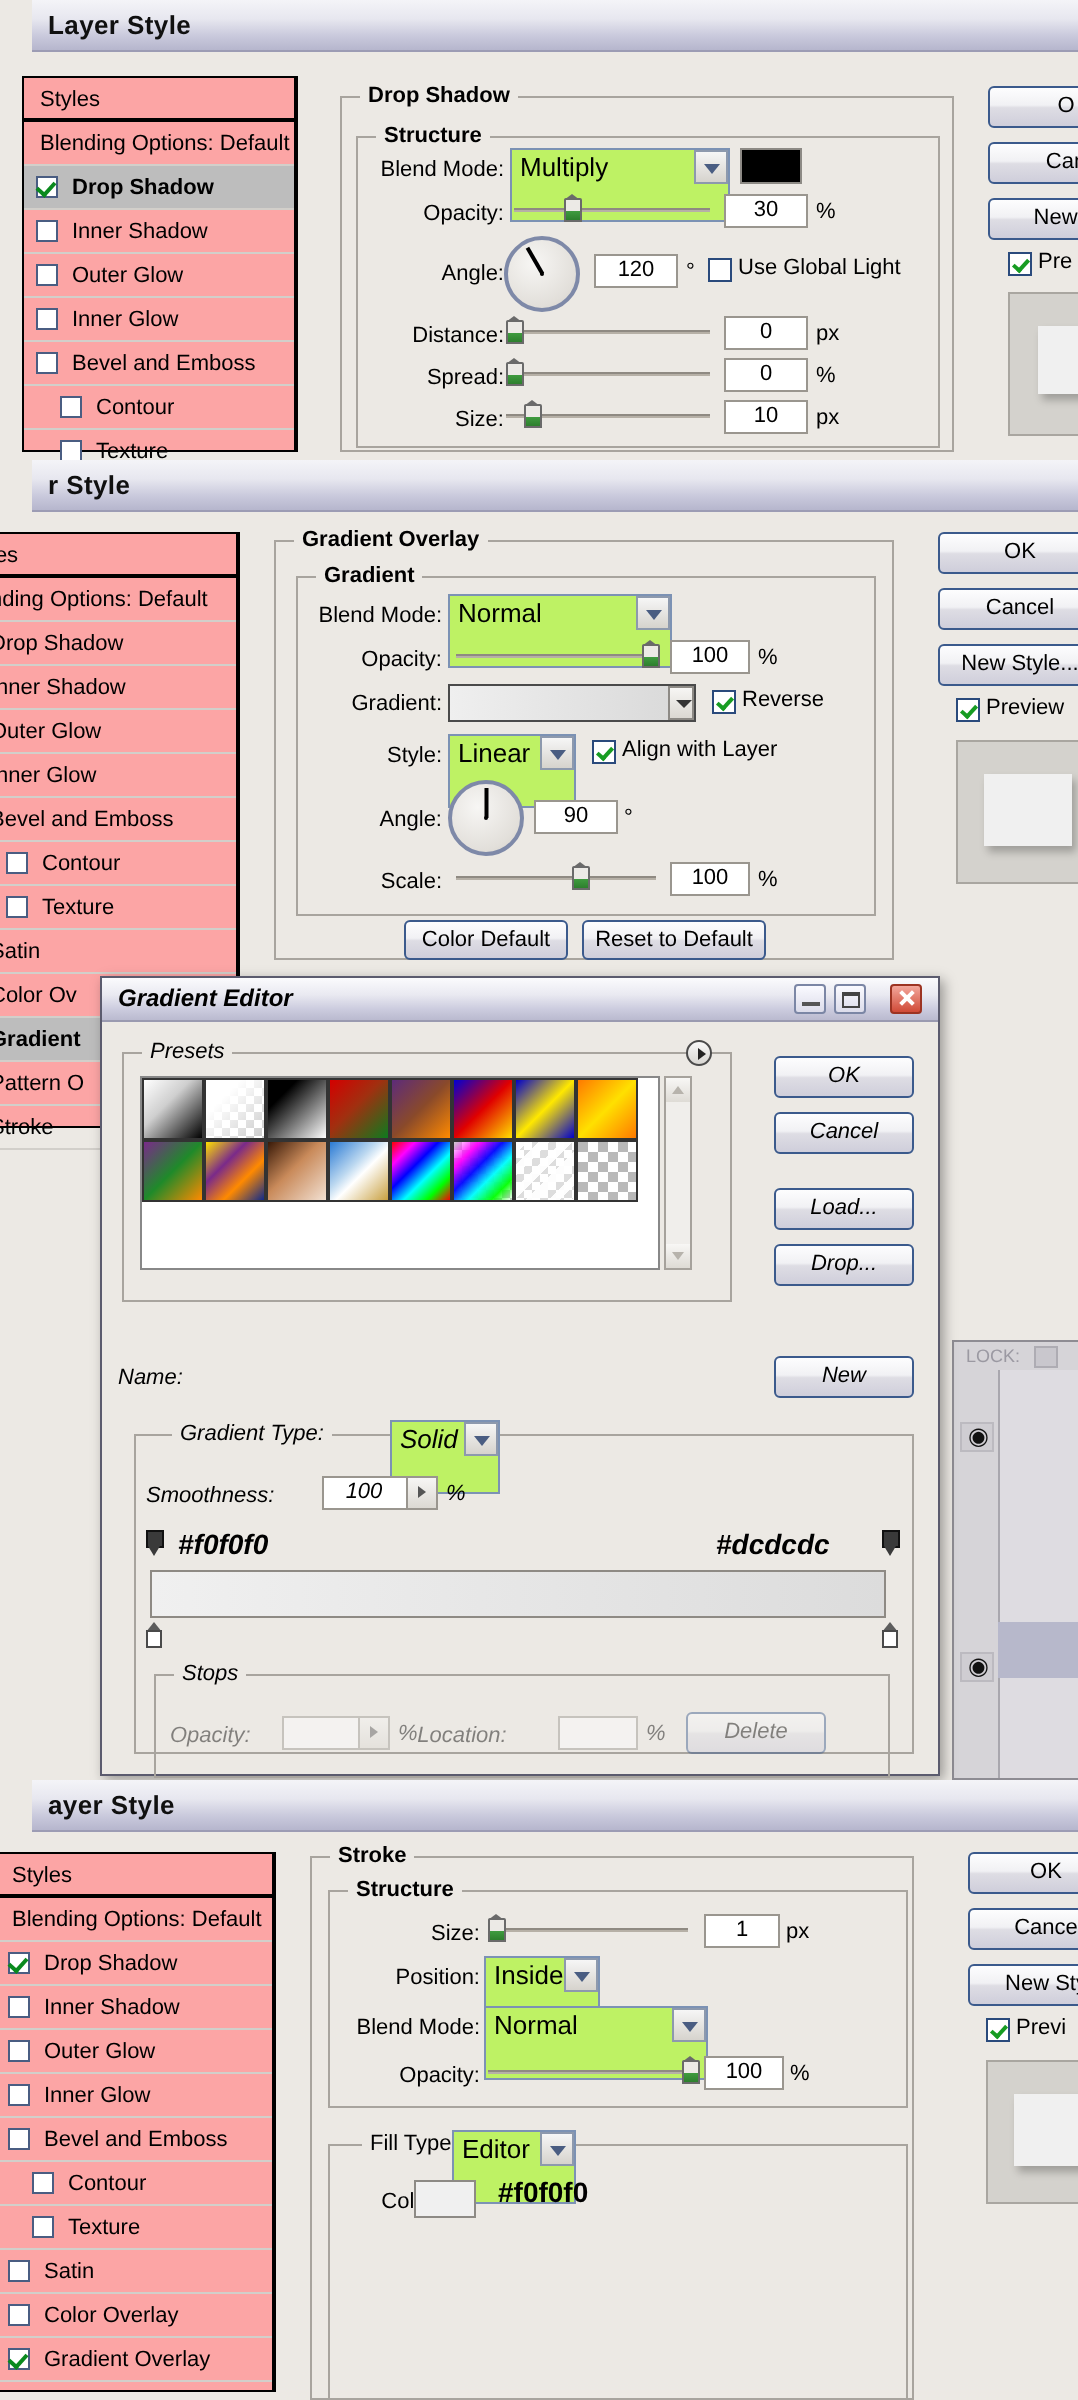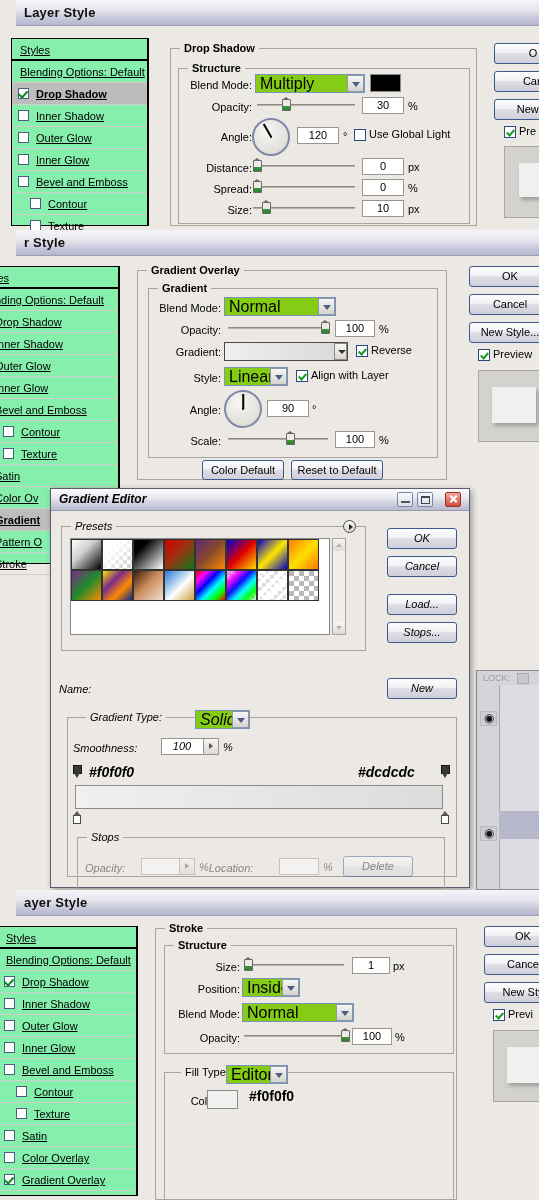--- a/index.html
+++ b/index.html
@@ -19,22 +19,22 @@
     border-bottom:1px solid #9c9cb4;
   }
   .titlebar .ttl {
     position:absolute; left:8px; top:5px;
     font-size:13px; font-weight:bold; color:#101010;
     letter-spacing:.2px;
   }
 
   
   .styles-list {
-    position:absolute; background:#86efac;
-    border:1px solid #000; border-right-width:2px;text-decoration:underline;
+    position:absolute; background:#fca5a5;
+    border:1px solid #000; border-right-width:2px;
   }
   .sl-row {
     height:22px; line-height:22px; position:relative;
     border-bottom:1px solid #d2cfca;
     padding-left:8px; font-size:11px; white-space:nowrap;
   }
   .sl-row.head { border-bottom:2px solid #000; }
   .sl-row.sel { background:#bdbdbd; font-weight:bold; }
   .sl-row.indent { padding-left:20px; }
   .sl-row .cb {
@@ -58,22 +58,22 @@
   .group.thin > .glegend { font-weight:normal; }
 
   
   .lab { position:absolute; font-size:11px; text-align:right; }
   .txtin {
     position:absolute; background:#fff; border:1px solid #9a968f;
     font-size:11px; text-align:center; line-height:15px; height:17px;
   }
   .txtin.l { text-align:left; padding-left:4px; }
   .combo {
-    position:absolute; background:#84cc16; border:1px solid #7c92b4;
-    font-size:16px; height:19px; line-height:18px; padding-left:4px;
+    position:absolute; background:#bef264; border:1px solid #7c92b4;
+    font-size:13px; height:37px; line-height:18px; padding-left:4px;
   }
   .combo .arrow {
     position:absolute; right:0; top:0; width:17px; height:17px;
     background:linear-gradient(to bottom,#f6f6f6,#d6d3cd);
     border:1px solid #8d99ad;
   }
   .combo .arrow:after {
     content:""; position:absolute; left:4px; top:6px;
     border-left:4px solid transparent; border-right:4px solid transparent;
     border-top:5px solid #4a5d82;
@@ -435,21 +435,21 @@
   </div>
 
   <div class="scrollbar" style="left:281px;top:49px;height:97px;">
     <div class="ar up"></div>
     <div class="ar dn"></div>
   </div>
 
   <div class="btn" style="left:336px;top:39px;width:70px;">OK</div>
   <div class="btn" style="left:336px;top:67px;width:70px;">Cancel</div>
   <div class="btn" style="left:336px;top:105px;width:70px;">Load...</div>
-  <div class="btn" style="left:336px;top:133px;width:70px;">Stops...</div>
+  <div class="btn" style="left:336px;top:133px;width:70px;">Drop...</div>
 
   <div class="lab" style="left:8px;top:194px;width:44px;text-align:left;">Name:</div>
   <div class="btn" style="left:336px;top:189px;width:70px;">New</div>
 
   <div class="group thin" style="left:16px;top:228px;width:390px;height:160px;">
     <div class="glegend" style="font-weight:normal;left:18px;">Gradient Type:</div>
   </div>
   <div class="combo" style="left:144px;top:221px;width:55px;">
     <span>Solid</span>
     <span class="arrow"></span>

